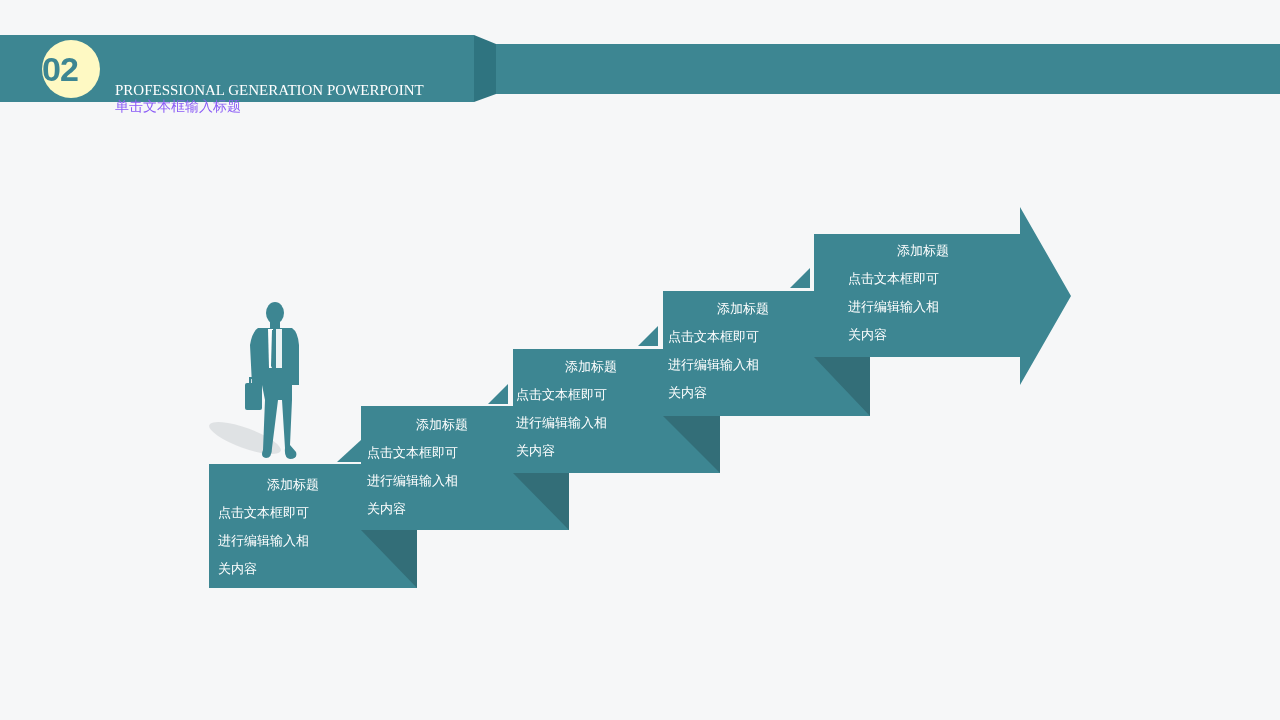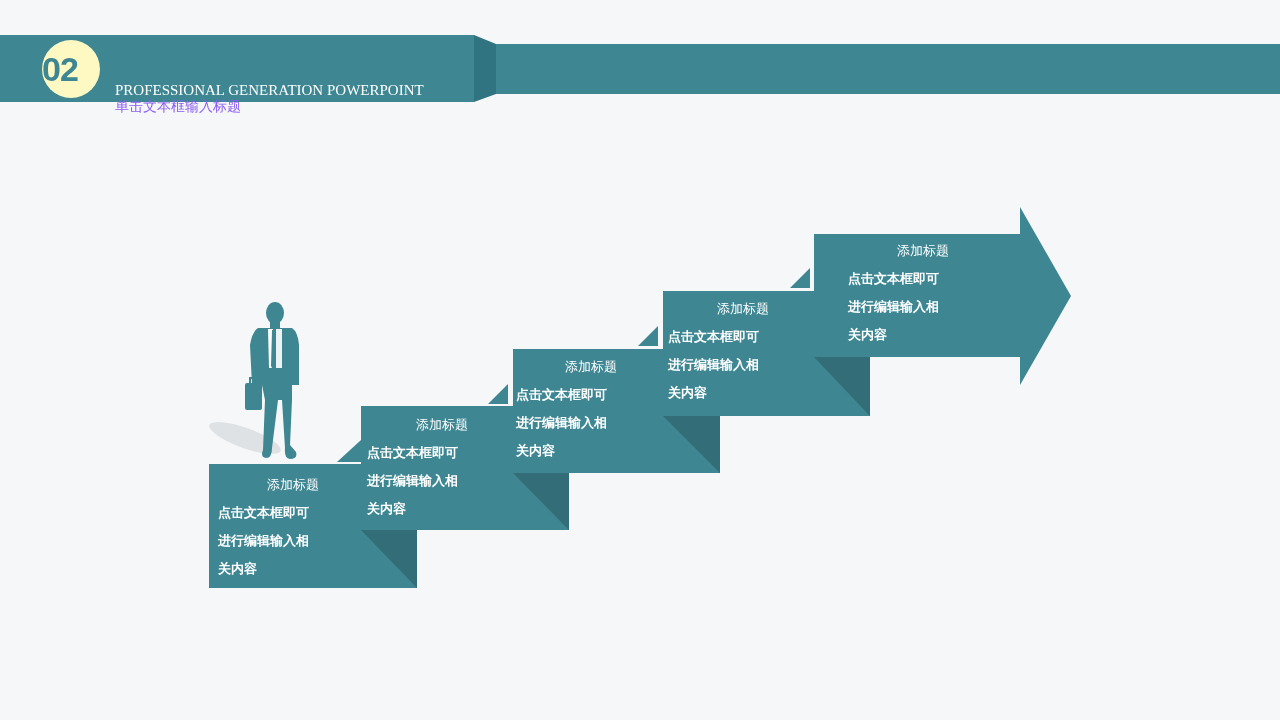--- a/index.html
+++ b/index.html
@@ -31,21 +31,21 @@
     left: 115px; top: 80px; color: #ffffff; font-size: 15px; line-height: 20px;
     font-family: Liberation Serif, serif;
     text-align: center;
   }
   svg.layer { position: absolute; left: 0; top: 0; }
   .step-text {
     position: absolute; color: #ffffff; font-size: 13px; line-height: 28px;
     width: 150px;
   }
   .step-title { text-align: center; display: block; }
-  .step-body { display: block; font-weight: bold; }
+  .step-body { display: block; }
 </style>
 </head>
 <body>
 
 <div class="abs banner-left"></div>
 <svg class="layer" width="1280" height="720">
   <polygon points="474,35 496,44 496,94 474,102" fill="#2f7480"></polygon>
 </svg>
 <div class="abs banner-right"></div>
 <div class="abs badge">02</div>

